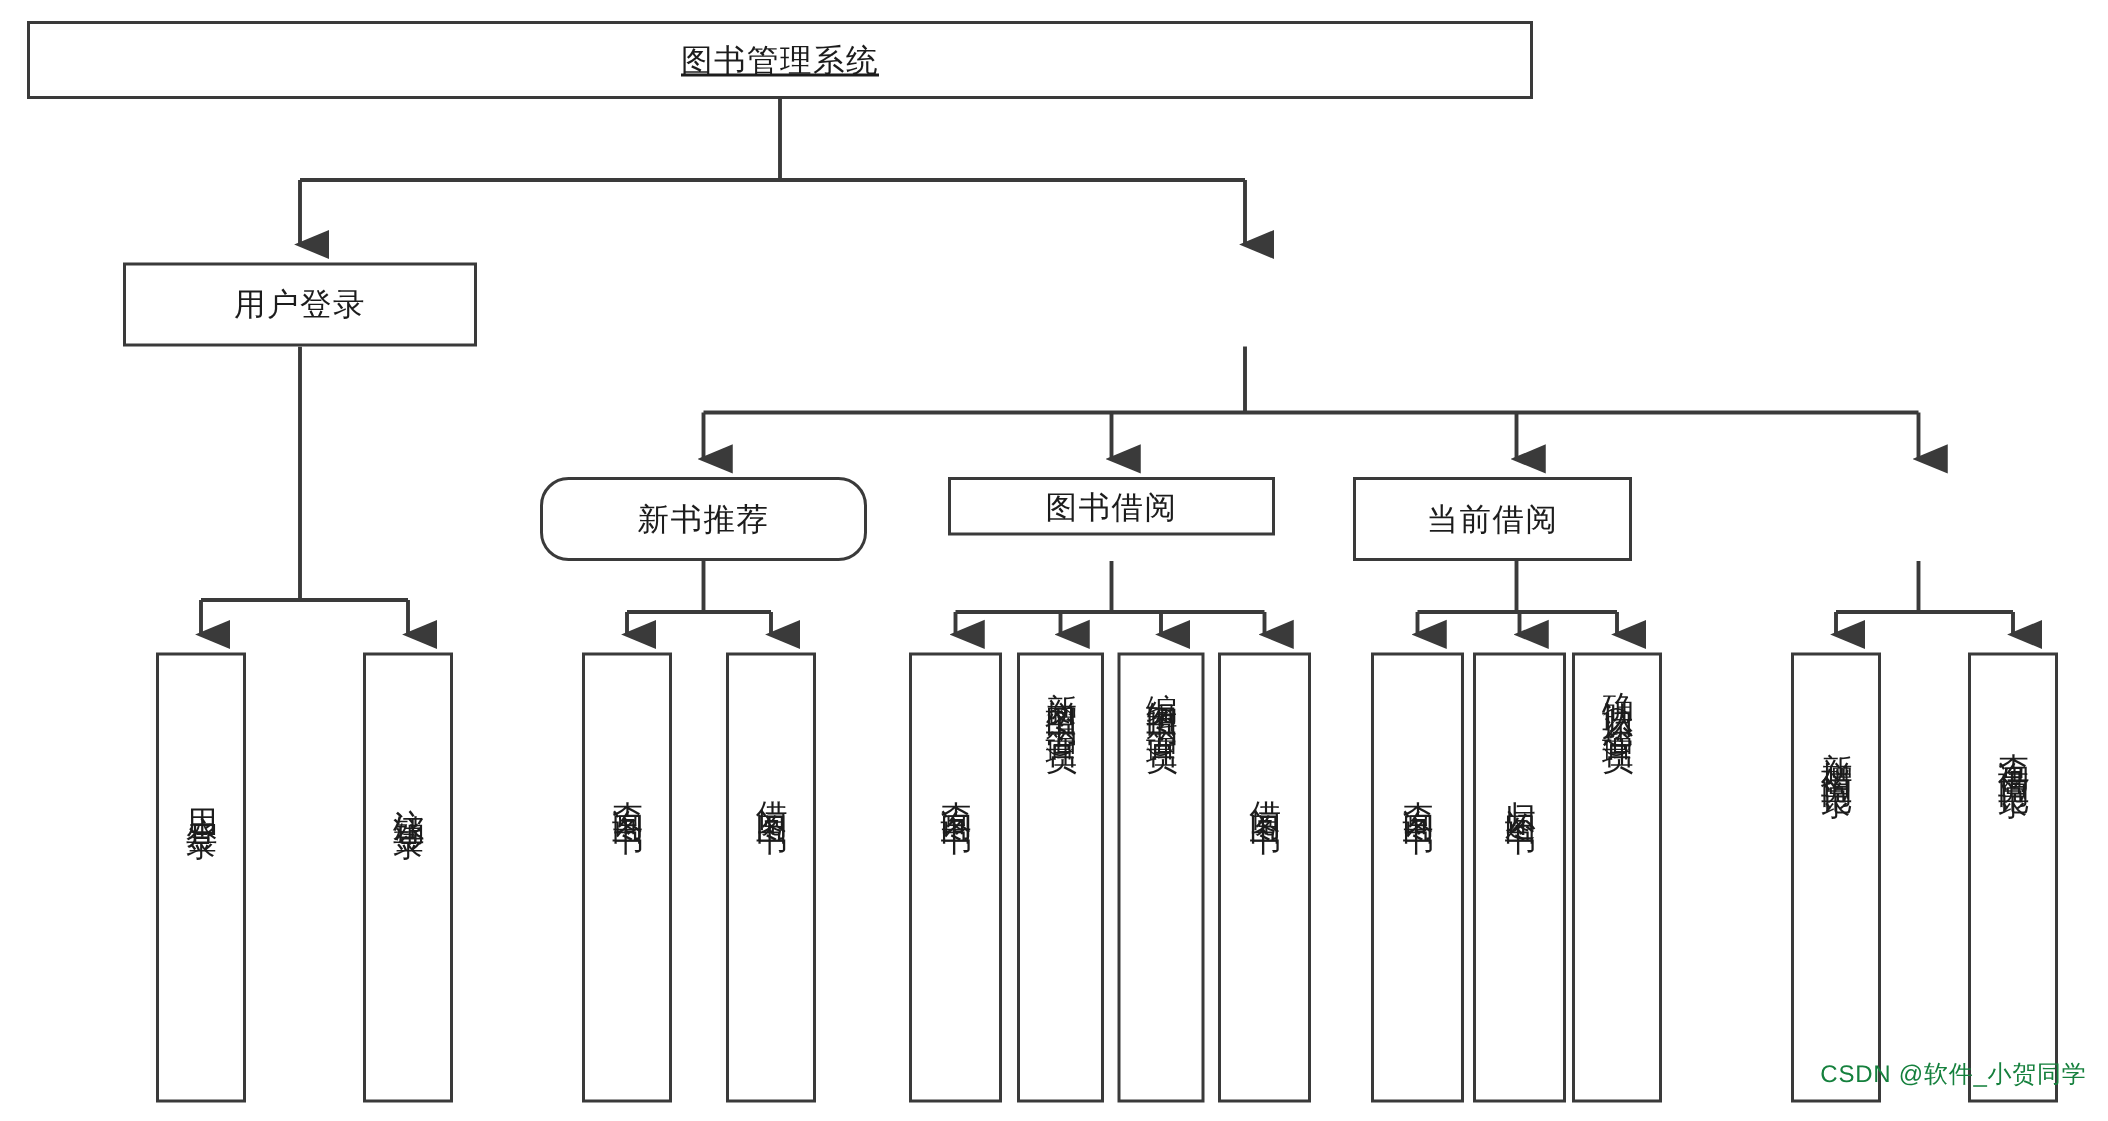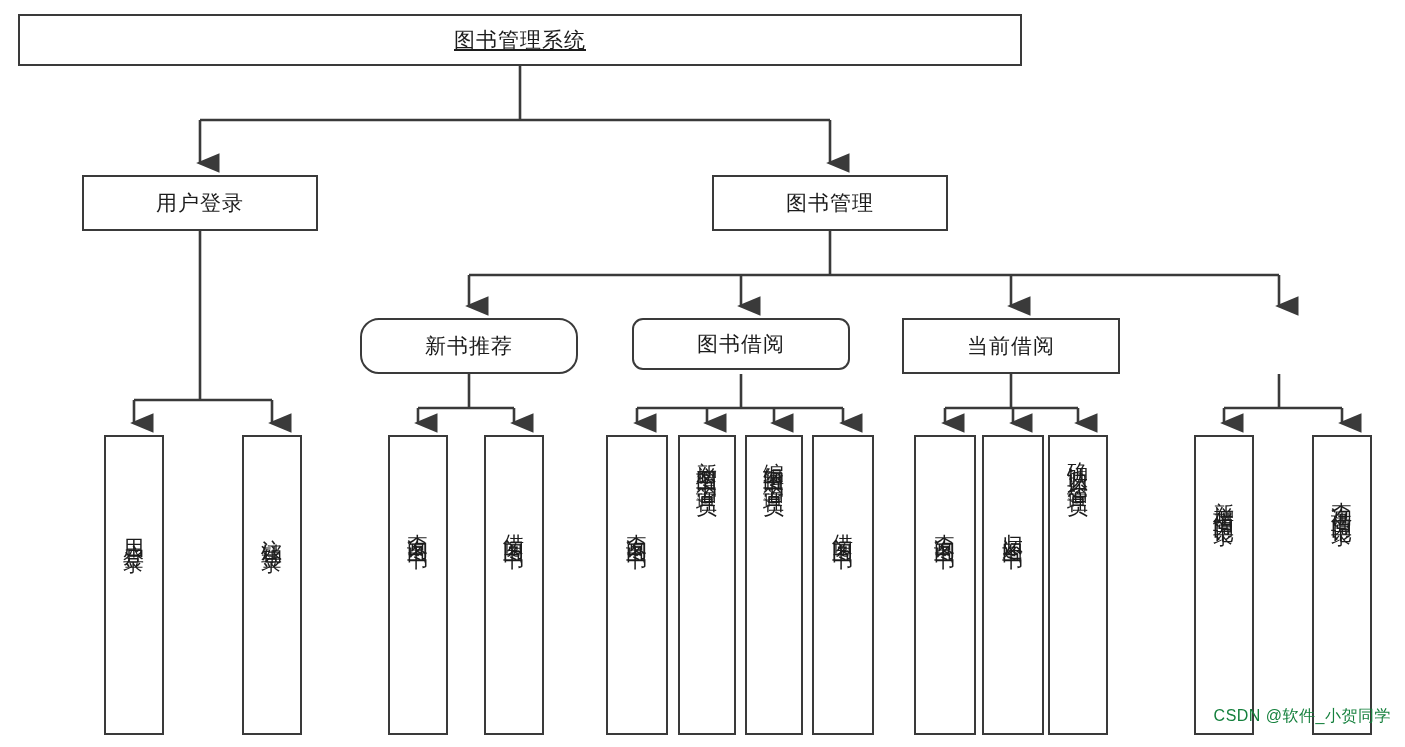--- a/index.html
+++ b/index.html
@@ -131,31 +131,28 @@
     </g>
   </svg>
 
   <div class="node h" style="left:18px;top:14px;width:1004px;height:52px;text-decoration:underline;">
     <span class="node-label">图书管理系统</span>
   </div>
 
   <div class="node h" style="left:82px;top:175px;width:236px;height:56px;">
     <span class="node-label">用户登录</span>
   </div>
-  <div class="node h" style="left:712px;top:175px;width:236px;height:56px;">
-    <span class="node-label">图书管理</span>
-  </div>
 
   <div class="node h" style="left:360px;top:318px;width:218px;height:56px;border-radius:19px;">
     <span class="node-label">新书推荐</span>
   </div>
-  <div class="node h" style="left:632px;top:318px;width:218px;height:52px;border-radius:11px;">
+  <div class="node h" style="left:632px;top:318px;width:218px;height:39px;">
     <span class="node-label">图书借阅</span>
   </div>
-  <div class="node h" style="left:902px;top:318px;width:218px;height:56px;">
+  <div class="node h" style="left:902px;top:318px;width:186px;height:56px;">
     <span class="node-label">当前借阅</span>
   </div>
 
   <div class="node v mid" style="left:104px;top:435px;width:60px;height:300px;padding-top:85px;">
     <span class="vtext">用户登录</span>
   </div>
   <div class="node v mid" style="left:242px;top:435px;width:60px;height:300px;padding-top:85px;">
     <span class="vtext">注销登录</span>
   </div>
 

